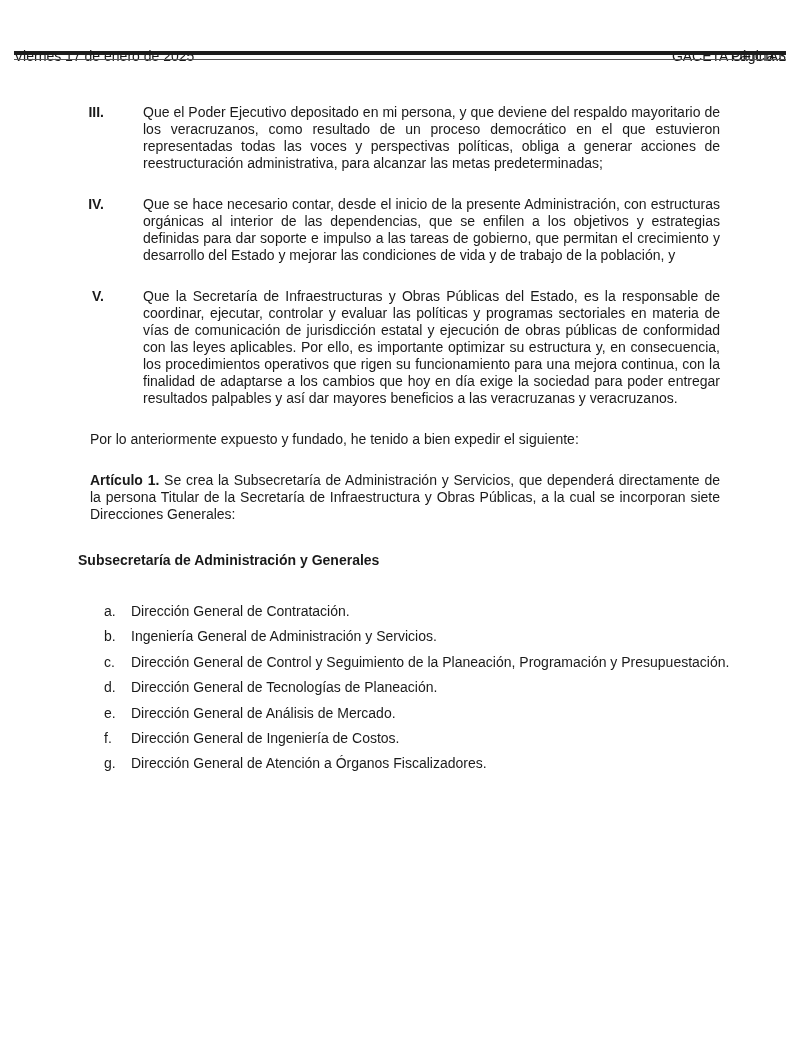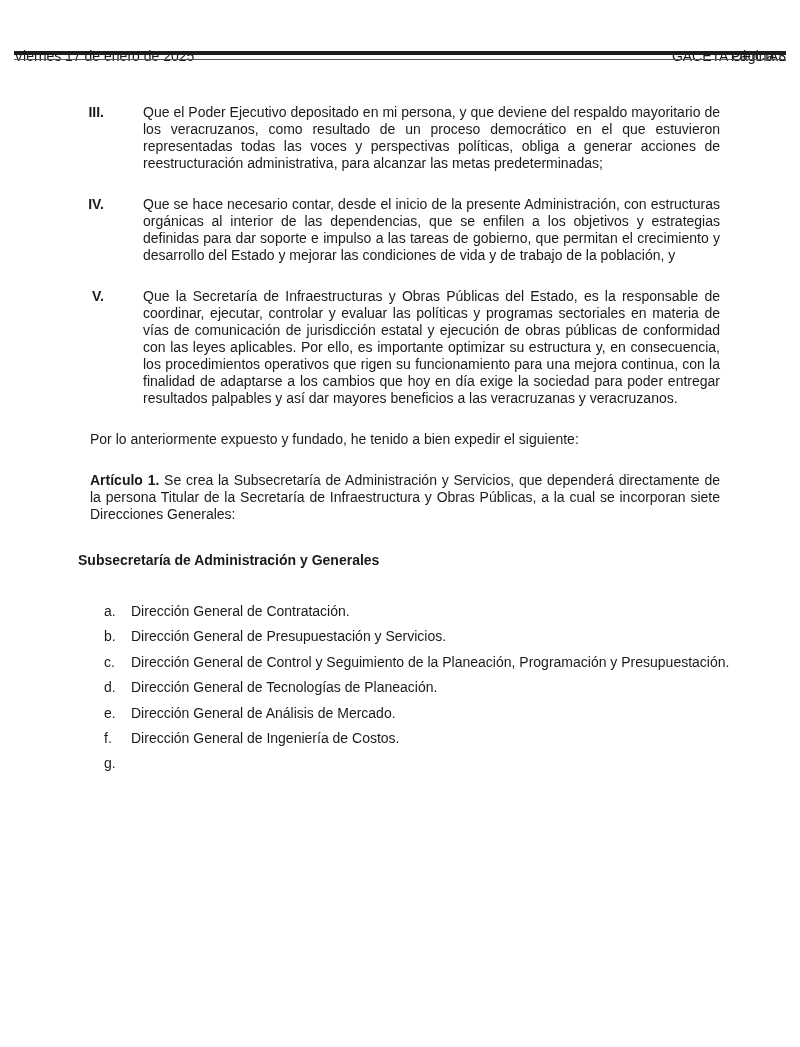--- a/index.html
+++ b/index.html
@@ -66,20 +66,20 @@
 
   <p class="para">Por lo anteriormente expuesto y fundado, he tenido a bien expedir el siguiente:</p>
 
 
   <p class="para"><b class="lead">Artículo 1.</b><span> Se crea la Subsecretaría de Administración y Servicios, que dependerá directamente de la persona Titular de la Secretaría de Infraestructura y Obras Públicas, a la cual se incorporan siete Direcciones Generales:</span></p>
 
   <p class="subhead">Subsecretaría de Administración y Generales</p>
 
   <ul class="alist">
     <li><span class="letter">a.</span><span>Dirección General de Contratación.</span></li>
-    <li><span class="letter">b.</span><span>Dirección General de Presupuestación y Servicios.</span></li>
+    <li><span class="letter">b.</span><span>Ingeniería General de Administración y Servicios.</span></li>
     <li><span class="letter">c.</span><span>Dirección General de Control y Seguimiento de la Planeación, Programación y Presupuestación.</span></li>
     <li><span class="letter">d.</span><span>Dirección General de Tecnologías de Planeación.</span></li>
     <li><span class="letter">e.</span><span>Dirección General de Análisis de Mercado.</span></li>
     <li><span class="letter">f.</span><span>Dirección General de Ingeniería de Costos.</span></li>
-    <li><span class="letter">g.</span></li>
+    <li><span class="letter">g.</span><span>Dirección General de Atención a Órganos Fiscalizadores.</span></li>
   </ul>
 </div>
 
 </body></html>

